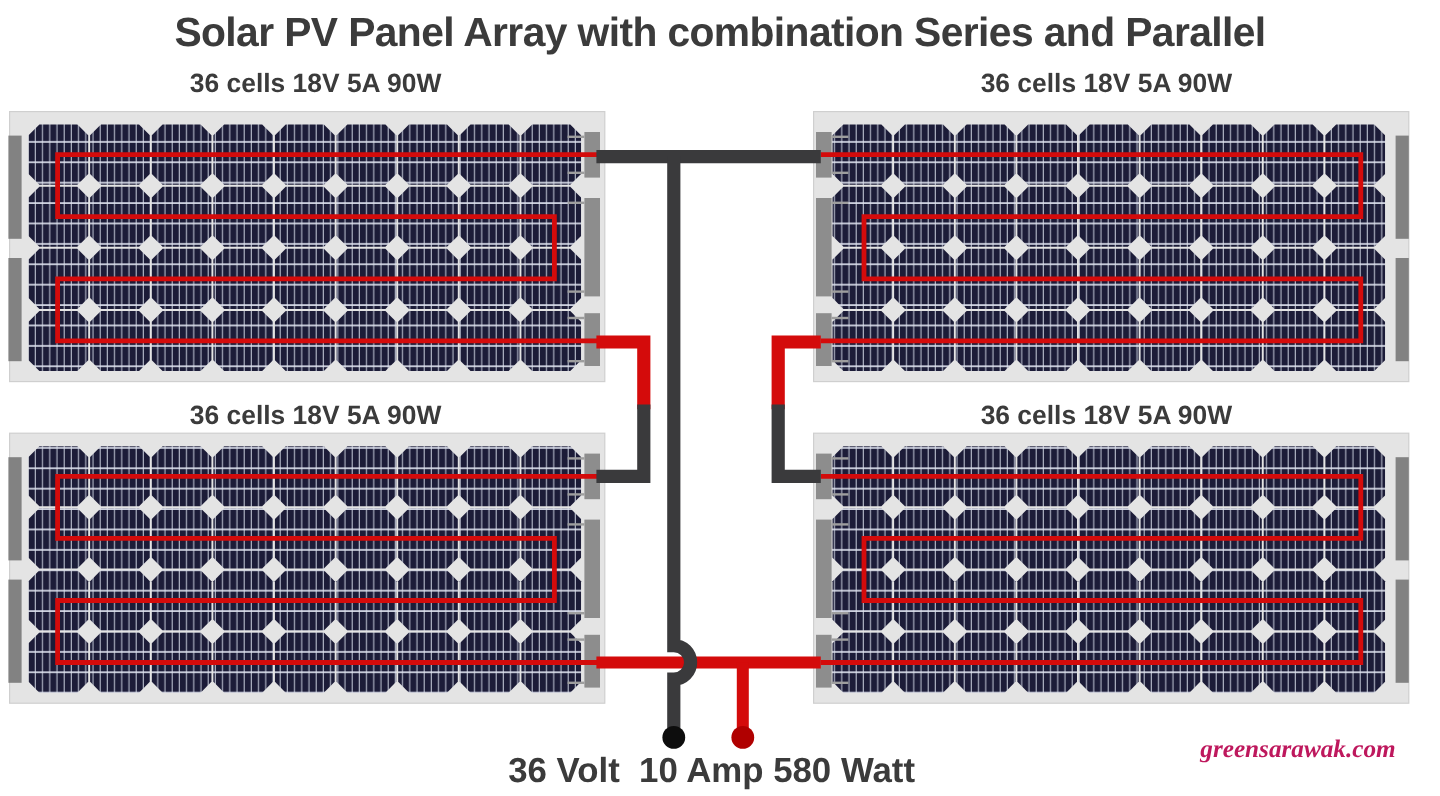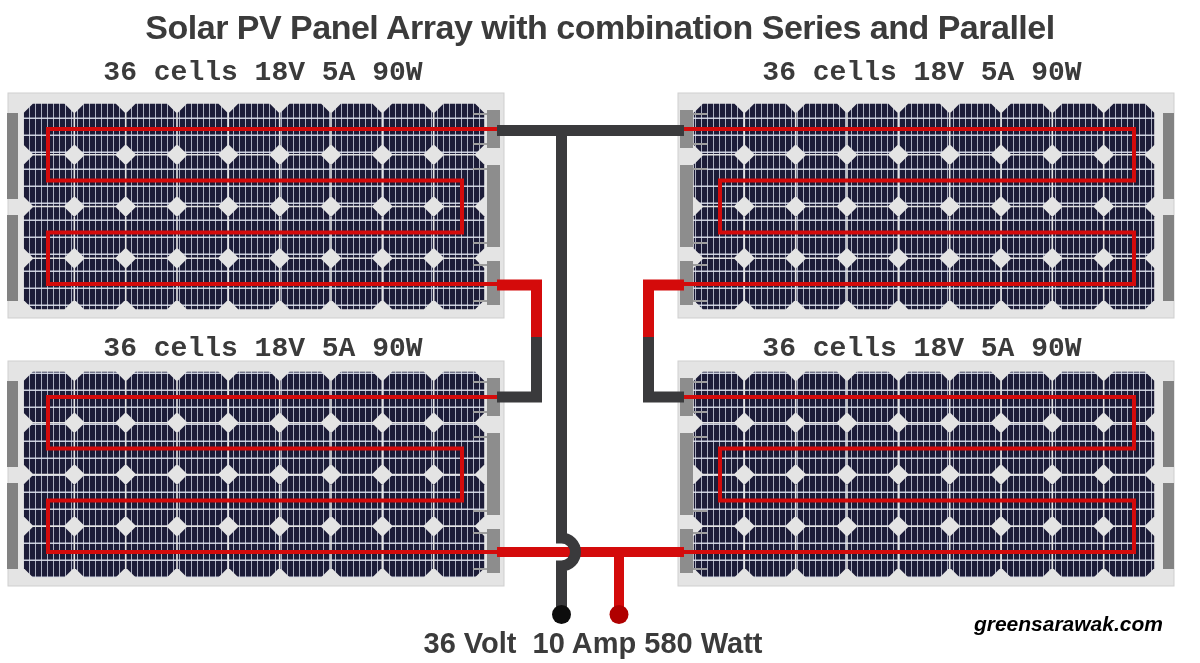--- a/index.html
+++ b/index.html
@@ -2,28 +2,28 @@
 <html><head>
 <meta charset="utf-8">
 <style>
   html,body{margin:0;padding:0;background:#ffffff;}
   .stage{position:relative;width:1200px;height:663px;background:#ffffff;overflow:hidden;
          font-family:"Liberation Sans", sans-serif;}
   .stage svg{position:absolute;left:0;top:0;}
   .txt{position:absolute;transform:translateX(-50%);color:#3b3b3b;font-weight:bold;
        white-space:pre;text-align:center;line-height:1.15;}
   .title{left:600px;top:8px;font-size:34px;letter-spacing:-0.5px;}
-  .panel-label{font-size:28px;font-family:Liberation Mono, monospace;}
+  .panel-label{font-size:22px;}
   .pl-tl{left:263px;top:57px;}
   .pl-tr{left:922px;top:57px;}
   .pl-bl{left:263px;top:333px;}
   .pl-br{left:922px;top:333px;}
   .rating{left:593px;top:627px;font-size:29px;}
-  .watermark{position:absolute;right:37px;top:612px;font-family:Liberation Sans, sans-serif;
-             font-style:italic;font-weight:bold;font-size:21px;color:#000000;}
+  .watermark{position:absolute;right:37px;top:612px;font-family:Liberation Serif, serif;
+             font-style:italic;font-weight:bold;font-size:21px;color:#be185d;}
 </style>
 </head>
 <body>
 
 <div class="stage">
   <svg id="diagram-svg" width="1200" height="663" viewBox="0 0 1200 663">
       <defs>
         <pattern id="cellpat" patternUnits="userSpaceOnUse" width="6" height="17">
           <rect width="6" height="17" fill="#1c1c38"></rect>
           <rect x="5" width="1.1" height="17" fill="rgba(206,211,226,0.8)"></rect>

